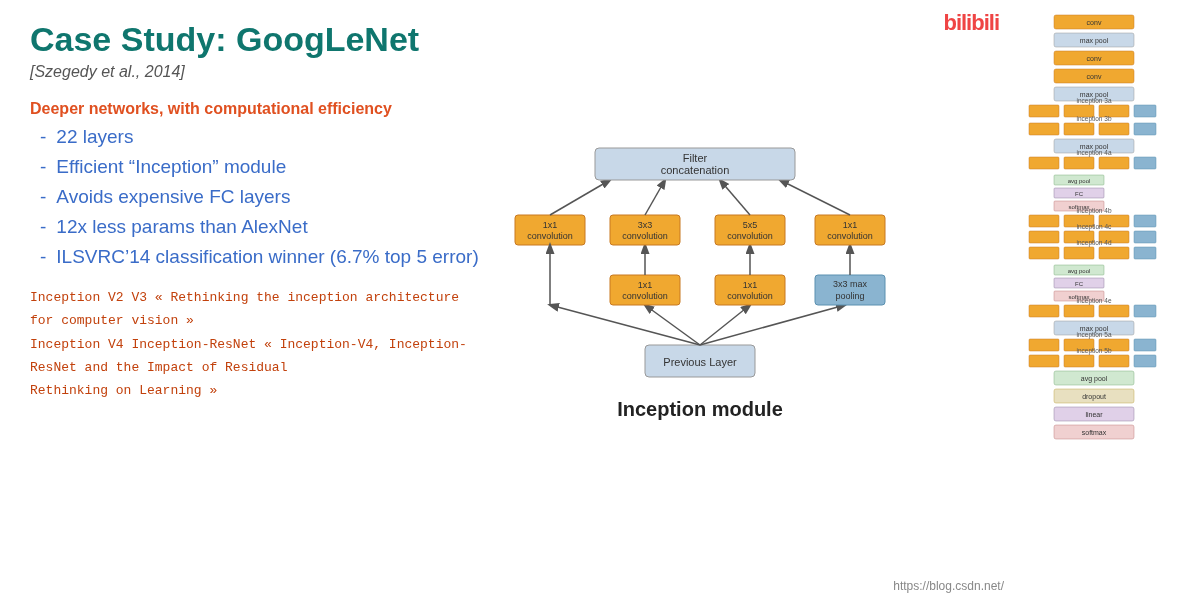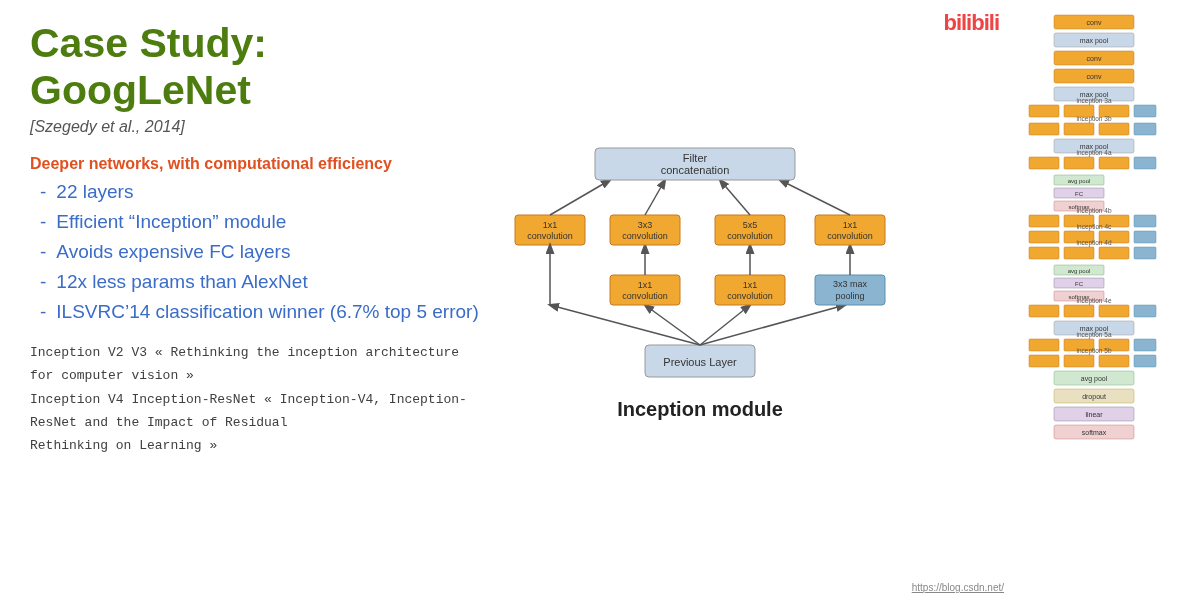--- a/index.html
+++ b/index.html
@@ -15,23 +15,23 @@
     .slide-container {
       width: 1184px;
       height: 601px;
       background: #fff;
       position: relative;
       padding: 20px 30px;
     }
 
     
     .title {
-      font-size: 41px;
+      font-size: 34px;
       font-weight: bold;
-      color: #4d7c0f;
+      color: #0f766e;
       margin-bottom: 4px;
     }
 
     .citation {
       font-size: 16px;
       color: #555;
       font-style: italic;
       margin-bottom: 18px;
     }
 
@@ -59,21 +59,21 @@
     }
 
     .bullet-list li .dash {
       margin-right: 10px;
       flex-shrink: 0;
     }
 
     .handwritten-section {
       font-family: 'Courier New', monospace;
       font-size: 13px;
-      color: #404040;
+      color: #c2410c;
       margin-top: 8px;
       line-height: 1.8;
     }
 
     
     .inception-diagram {
       position: absolute;
       top: 130px;
       left: 490px;
       width: 420px;
@@ -105,23 +105,22 @@
     .arch-svg {
       width: 170px;
       height: 580px;
     }
 
     
     .watermark {
       position: absolute;
       bottom: 8px;
       right: 180px;
-      font-size: 10px;
+      font-size: 12px;
       color: #888;
-      text-decoration: underline;
     }
 
     .bilibili-logo {
       position: absolute;
       top: 10px;
       right: 185px;
       font-size: 22px;
       font-weight: bold;
       color: #ef4444;
       letter-spacing: -1px;

